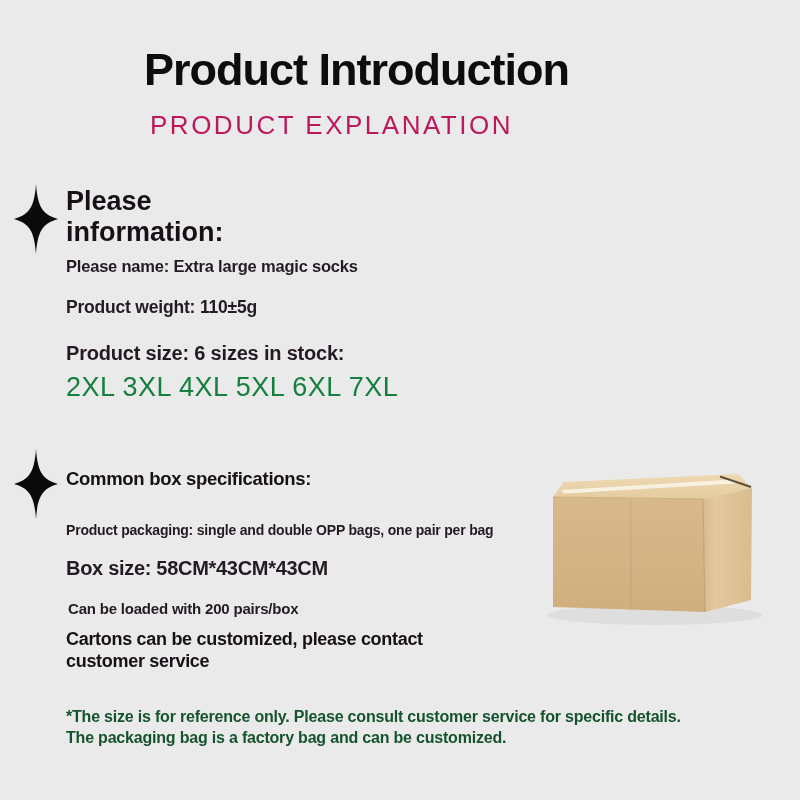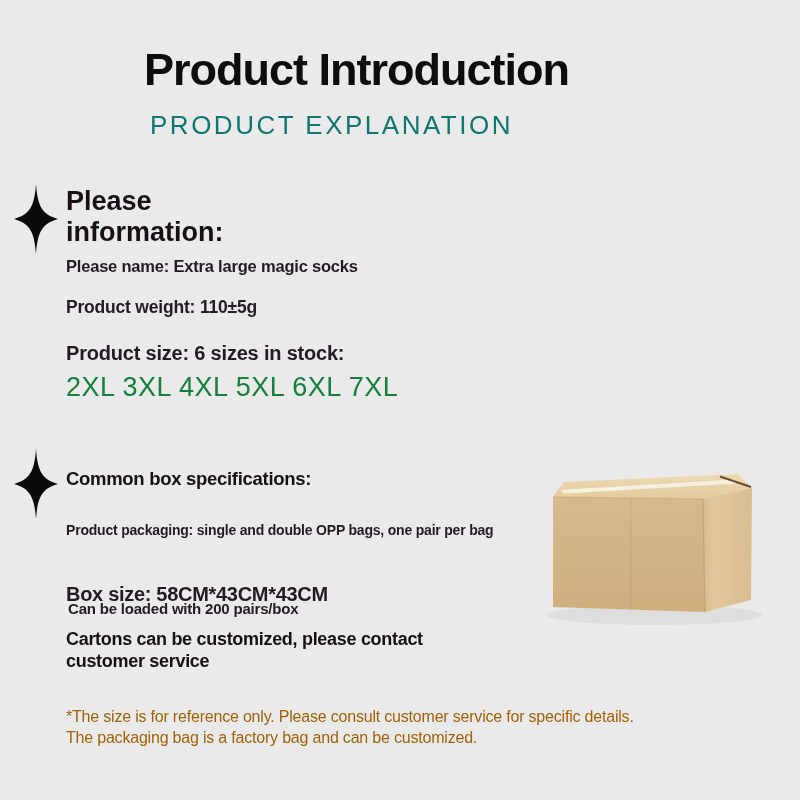--- a/index.html
+++ b/index.html
@@ -18,21 +18,21 @@
     text-align: center;
     font-size: 45px; font-weight: 700;
     letter-spacing: -1px;
     color: #0d0d0d;
   }
   .page-subtitle {
     top: 110px; left: 0; width: 663px;
     text-align: center;
     font-size: 26px; font-weight: 400;
     letter-spacing: 2.5px;
-    color: #0f766e;
+    color: #be185d;
   }
 
   .sparkle { width: 44px; height: 70px; }
   .sparkle svg { width: 100%; height: 100%; display: block; }
   .sparkle-1 { left: 14px; top: 184px; }
   .sparkle-2 { left: 14px; top: 449px; }
 
   .info-heading {
     left: 66px; top: 186px; width: 205px;
     font-size: 27px; font-weight: 700;
@@ -46,30 +46,30 @@
   .sizes-row {
     left: 66px; top: 372px;
     display: flex; gap: 7px;
     font-size: 27px; font-weight: 400;
     letter-spacing: 0.5px;
     color: #15803d;
   }
 
   .box-heading   { left: 66px; top: 468px; font-size: 18.5px; font-weight: 700; letter-spacing: -0.3px; color: #171017; }
   .box-packaging { left: 66px; top: 522px; font-size: 14px;   font-weight: 700; letter-spacing: -0.2px; }
-  .box-size      { left: 66px; top: 583px; font-size: 20px;   font-weight: 700; letter-spacing: -0.3px; }
+  .box-size      { left: 66px; top: 557px; font-size: 20px;   font-weight: 700; letter-spacing: -0.3px; }
   .box-capacity  { left: 68px; top: 600px; font-size: 15px;   font-weight: 700; letter-spacing: -0.2px; }
   .box-custom    { left: 66px; top: 629px; width: 420px; font-size: 18px; font-weight: 700; letter-spacing: -0.3px; line-height: 1.22; color: #171017; }
 
   .footnote {
     left: 66px; top: 706px;
-    font-size: 16px; font-weight: 400;
+    font-size: 16px; font-weight: 700;
     letter-spacing: -0.2px;
     line-height: 1.33;
-    color: #a16207;
+    color: #14532d;
   }
   .footnote div { white-space: nowrap; }
 
   .box-image { left: 533px; top: 455px; width: 264px; height: 200px; }
   .box-image svg { width: 100%; height: 100%; display: block; }
 </style>
 </head>
 <body>
 
 <h1 class="abs page-title">Product Introduction</h1>

